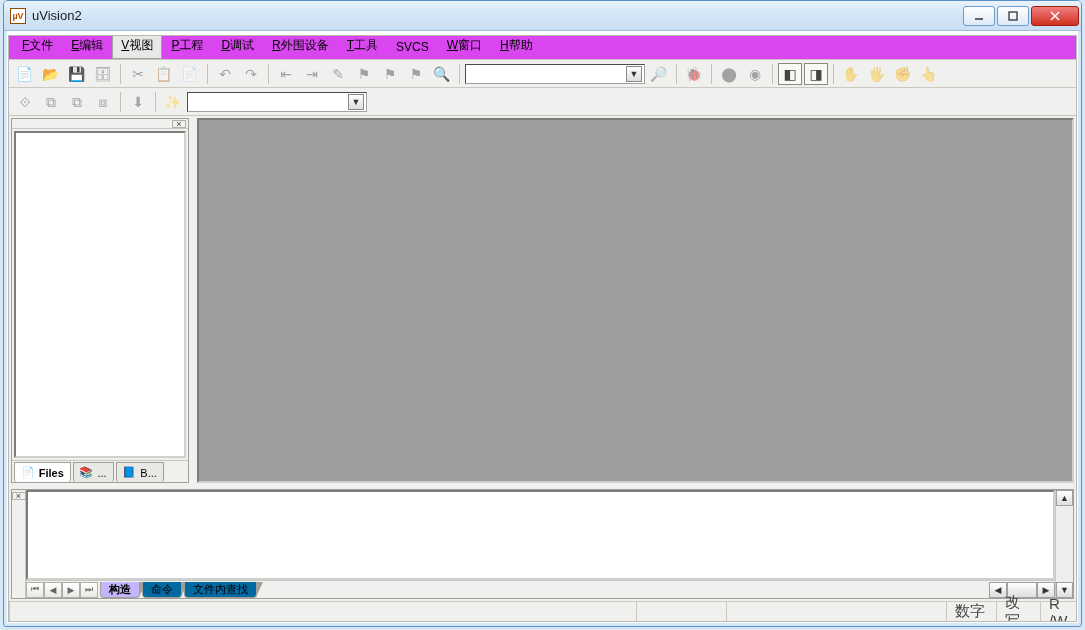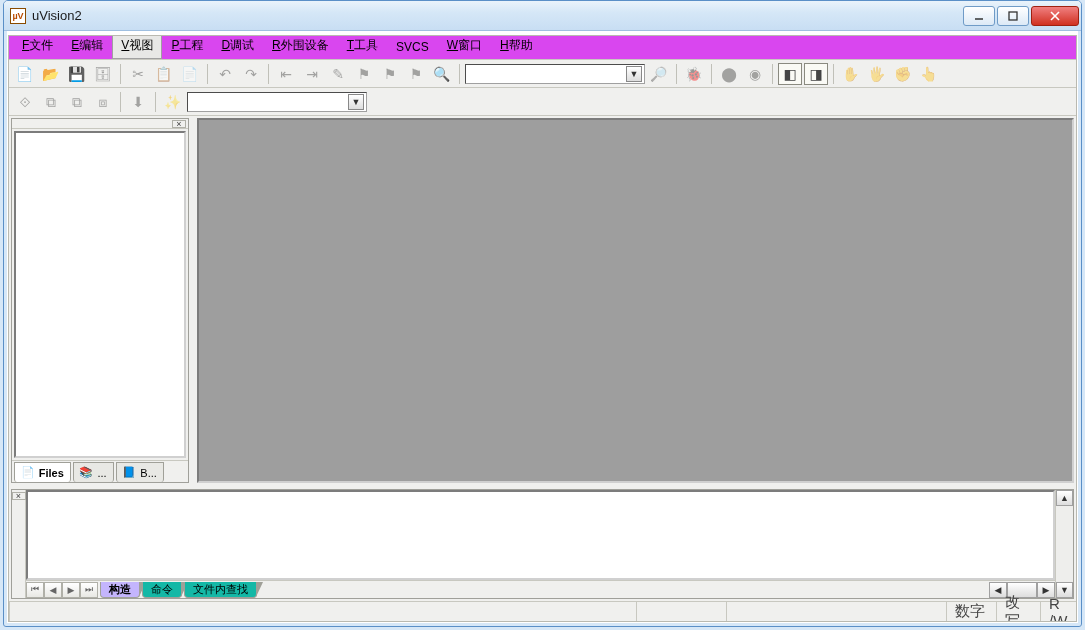--- a/index.html
+++ b/index.html
@@ -257,21 +257,21 @@
   }
   .ot-tab {
     height: 16px;
     display: flex; align-items: center;
     padding: 0 8px;
     border: 1px solid #a0a098;
     border-top: none;
     border-radius: 0 0 4px 4px;
     margin-left: 2px;
     font-size: 11px;
-    background: #14b8a6;
+    background: #0369a1;
     position: relative;
   }
   .ot-tab.active { background: #c4b5fd; font-weight: bold; }
   .ot-tab.slash::after {
     content: "";
     position: absolute; right: -7px; top: 0;
     border-left: 7px solid #a0a098;
     border-bottom: 15px solid transparent;
   }
   .ot-hscroll {

